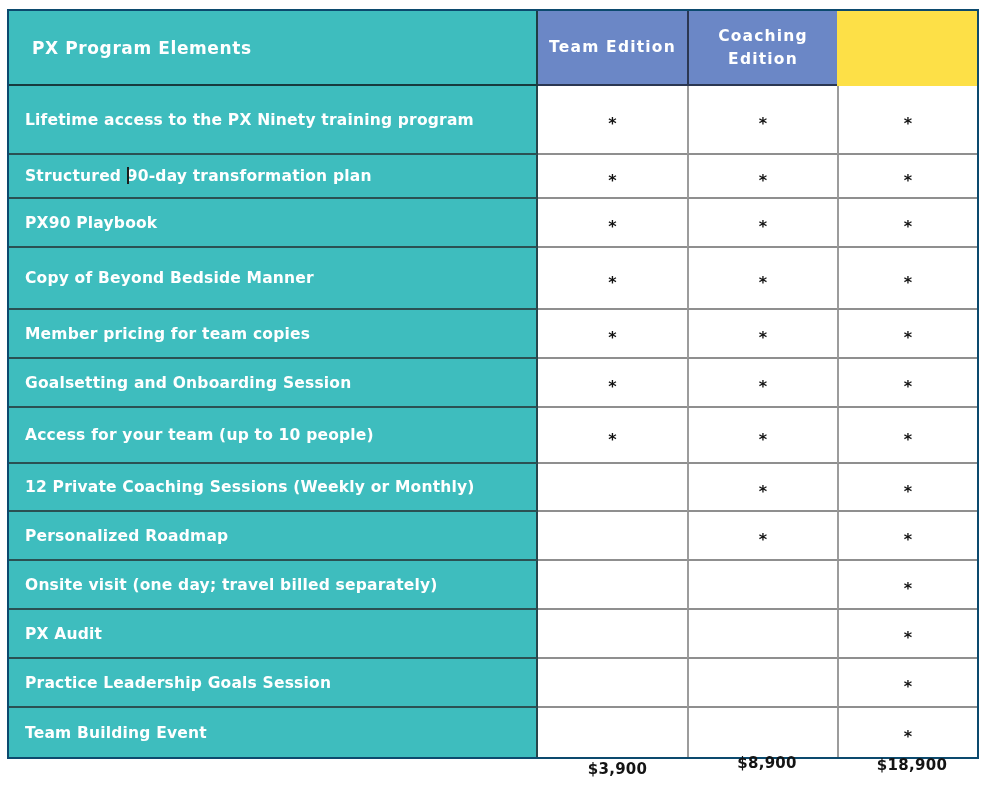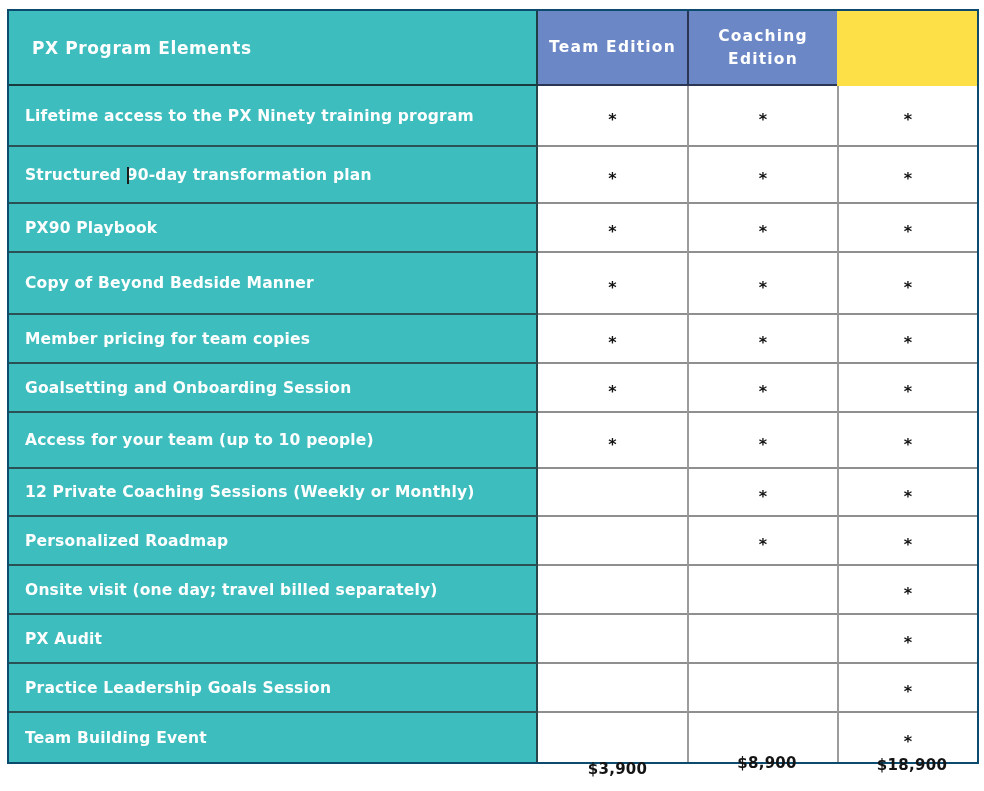--- a/index.html
+++ b/index.html
@@ -36,22 +36,22 @@
     background:var(--header_blue);
     border-bottom:2px solid #2b3752;
     display:flex;align-items:center;justify-content:center;
     text-align:center;box-sizing:border-box;
     color:#ffffff;font-weight:700;font-size:15.5px;letter-spacing:1.2px;line-height:23px;
     white-space:pre-line;
   }
   .hcol + .hcol{border-left:2px solid #2b3752;}
 
   .row{height:49px;}
-  #tbody .row:nth-child(1){height:61px;}
-  #tbody .row:nth-child(2){height:57px;}
+  #tbody .row:nth-child(1){height:69px;}
+  #tbody .row:nth-child(2){height:44px;}
   #tbody .row:nth-child(4){height:62px;}
   #tbody .row:nth-child(7){height:56px;}
   #tbody .row:nth-child(8){height:48px;}
 
   .fcell{
     background:var(--teal);
     border-bottom:2px solid #2a5153;
     border-right:2px solid #27454b;
     display:flex;align-items:center;
     padding-left:16px;box-sizing:border-box;

